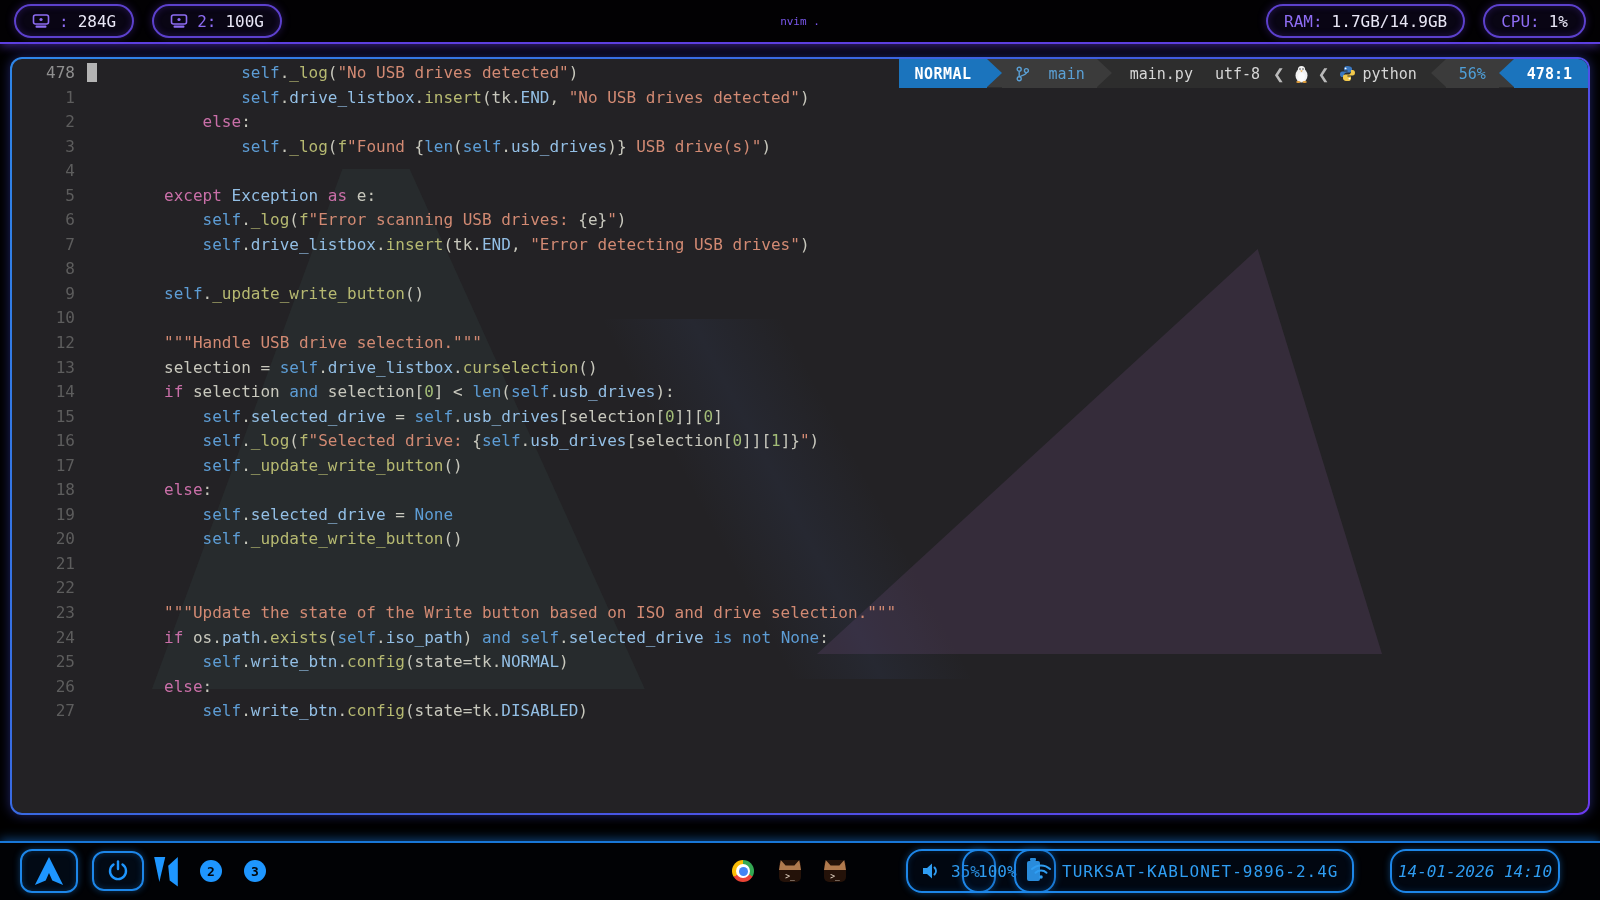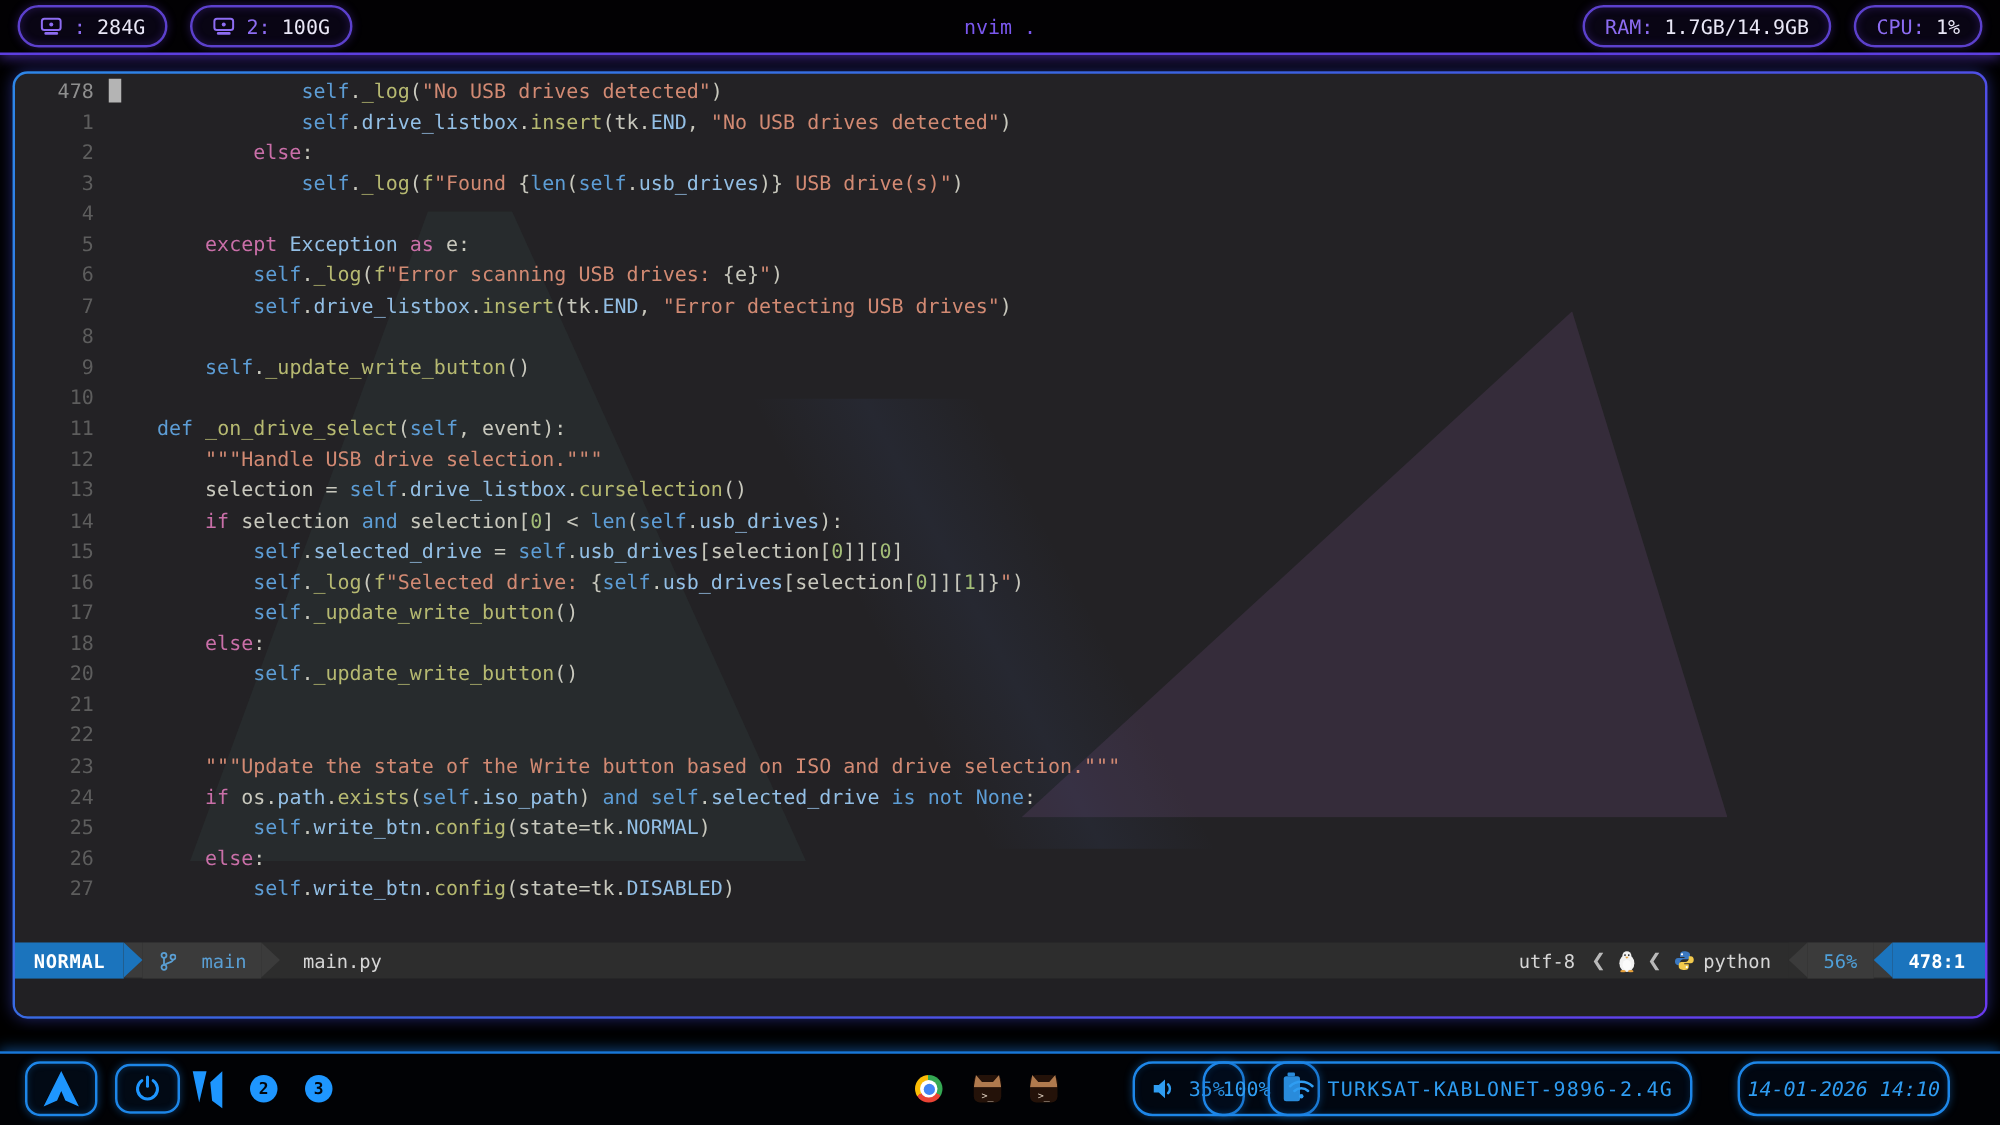--- a/index.html
+++ b/index.html
@@ -11,29 +11,29 @@
           background:#020103;border-bottom:2px solid #5d3fe0;
           box-shadow:0 2px 10px rgba(110,70,240,.55);
           display:flex;align-items:center;padding:0 14px;}
   .tb-left,.tb-right{display:flex;gap:18px;align-items:center;}
   .tb-right{margin-left:auto;}
   .pill{height:30px;display:flex;align-items:center;gap:9px;padding:0 16px;
         border:2px solid #5c40cc;border-radius:17px;background:rgba(28,16,58,.30);
         box-shadow:0 0 8px rgba(100,60,220,.35), inset 0 0 7px rgba(100,60,220,.28);
         color:#8d6cf2;font-size:16px;white-space:nowrap;}
   .pill .val{color:#e9e7f6;}
-  .tb-title{position:absolute;left:50%;transform:translateX(-50%);color:#7a57ee;font-size:16px;}
+  .tb-title{position:absolute;left:50%;transform:translateX(-50%);color:#7a57ee;font-size:11px;}
 
   
   .window{position:absolute;left:10px;top:57px;width:1580px;height:758px;border-radius:12px;
           padding:2px;box-sizing:border-box;
           background:linear-gradient(135deg,#2e86e8 0%,#3d5fe0 45%,#6a3af0 100%);
           box-shadow:0 0 12px rgba(70,80,230,.45);}
   .win-inner{position:relative;width:100%;height:100%;border-radius:10px;background:#232225;
-             display:flex;flex-direction:column;overflow:hidden;}
+             display:flex;flex-direction:row;overflow:hidden;}
   
   .wp{position:absolute;z-index:1;pointer-events:none;}
   .wp1{left:140px;top:110px;width:560px;height:520px;background:rgba(95,170,150,.07);
        clip-path:polygon(34% 0,46% 0,88% 100%,0 100%);}
   .wp2{left:805px;top:190px;width:565px;height:405px;background:rgba(150,100,170,.16);
        clip-path:polygon(78% 0,0 100%,100% 100%);}
   .wp3{left:300px;top:260px;width:950px;height:360px;
        background:linear-gradient(62deg,transparent 42%,rgba(80,120,210,.07) 50%,transparent 58%);}
 
   
@@ -143,28 +143,28 @@
           <div class="cl"><span class="ln">1</span><span class="lt"><span class="c-pl">                </span><span class="c-bl">self</span><span class="c-pl">.</span><span class="c-at">drive_listbox</span><span class="c-pl">.</span><span class="c-fn">insert</span><span class="c-pl">(</span><span class="c-pl">tk</span><span class="c-pl">.</span><span class="c-at">END</span><span class="c-pl">, </span><span class="c-st">"No USB drives detected"</span><span class="c-pl">)</span></span></div>
           <div class="cl"><span class="ln">2</span><span class="lt"><span class="c-pl">            </span><span class="c-kw">else</span><span class="c-pl">:</span></span></div>
           <div class="cl"><span class="ln">3</span><span class="lt"><span class="c-pl">                </span><span class="c-bl">self</span><span class="c-pl">.</span><span class="c-fn">_log</span><span class="c-pl">(</span><span class="c-fn">f</span><span class="c-st">"Found </span><span class="c-pl">{</span><span class="c-bl">len</span><span class="c-pl">(</span><span class="c-bl">self</span><span class="c-pl">.</span><span class="c-at">usb_drives</span><span class="c-pl">)</span><span class="c-pl">}</span><span class="c-st"> USB drive(s)"</span><span class="c-pl">)</span></span></div>
           <div class="cl"><span class="ln">4</span><span class="lt"></span></div>
           <div class="cl"><span class="ln">5</span><span class="lt"><span class="c-pl">        </span><span class="c-kw">except</span><span class="c-pl"> </span><span class="c-at">Exception</span><span class="c-pl"> </span><span class="c-kw">as</span><span class="c-pl"> </span><span class="c-pl">e</span><span class="c-pl">:</span></span></div>
           <div class="cl"><span class="ln">6</span><span class="lt"><span class="c-pl">            </span><span class="c-bl">self</span><span class="c-pl">.</span><span class="c-fn">_log</span><span class="c-pl">(</span><span class="c-fn">f</span><span class="c-st">"Error scanning USB drives: </span><span class="c-pl">{</span><span class="c-pl">e</span><span class="c-pl">}</span><span class="c-st">"</span><span class="c-pl">)</span></span></div>
           <div class="cl"><span class="ln">7</span><span class="lt"><span class="c-pl">            </span><span class="c-bl">self</span><span class="c-pl">.</span><span class="c-at">drive_listbox</span><span class="c-pl">.</span><span class="c-fn">insert</span><span class="c-pl">(</span><span class="c-pl">tk</span><span class="c-pl">.</span><span class="c-at">END</span><span class="c-pl">, </span><span class="c-st">"Error detecting USB drives"</span><span class="c-pl">)</span></span></div>
           <div class="cl"><span class="ln">8</span><span class="lt"></span></div>
           <div class="cl"><span class="ln">9</span><span class="lt"><span class="c-pl">        </span><span class="c-bl">self</span><span class="c-pl">.</span><span class="c-fn">_update_write_button</span><span class="c-pl">()</span></span></div>
           <div class="cl"><span class="ln">10</span><span class="lt"></span></div>
-          <div class="cl"><span class="ln">11</span><span class="lt"><span class="c-pl">    </span><span class="c-bl">def</span><span class="c-pl"> </span><span class="c-fn">_on_drive_select</span><span class="c-pl">(</span><span class="c-bl">self</span><span class="c-pl">, </span><span class="c-pl">event</span><span class="c-pl">):</span></span></div>
           <div class="cl"><span class="ln">12</span><span class="lt"><span class="c-pl">        </span><span class="c-st">"""Handle USB drive selection."""</span></span></div>
           <div class="cl"><span class="ln">13</span><span class="lt"><span class="c-pl">        </span><span class="c-pl">selection</span><span class="c-pl"> = </span><span class="c-bl">self</span><span class="c-pl">.</span><span class="c-at">drive_listbox</span><span class="c-pl">.</span><span class="c-fn">curselection</span><span class="c-pl">()</span></span></div>
           <div class="cl"><span class="ln">14</span><span class="lt"><span class="c-pl">        </span><span class="c-kw">if</span><span class="c-pl"> </span><span class="c-pl">selection</span><span class="c-pl"> </span><span class="c-bl">and</span><span class="c-pl"> </span><span class="c-pl">selection</span><span class="c-pl">[</span><span class="c-nm">0</span><span class="c-pl">]</span><span class="c-pl"> &lt; </span><span class="c-bl">len</span><span class="c-pl">(</span><span class="c-bl">self</span><span class="c-pl">.</span><span class="c-at">usb_drives</span><span class="c-pl">):</span></span></div>
           <div class="cl"><span class="ln">15</span><span class="lt"><span class="c-pl">            </span><span class="c-bl">self</span><span class="c-pl">.</span><span class="c-at">selected_drive</span><span class="c-pl"> = </span><span class="c-bl">self</span><span class="c-pl">.</span><span class="c-at">usb_drives</span><span class="c-pl">[</span><span class="c-pl">selection</span><span class="c-pl">[</span><span class="c-nm">0</span><span class="c-pl">]][</span><span class="c-nm">0</span><span class="c-pl">]</span></span></div>
           <div class="cl"><span class="ln">16</span><span class="lt"><span class="c-pl">            </span><span class="c-bl">self</span><span class="c-pl">.</span><span class="c-fn">_log</span><span class="c-pl">(</span><span class="c-fn">f</span><span class="c-st">"Selected drive: </span><span class="c-pl">{</span><span class="c-bl">self</span><span class="c-pl">.</span><span class="c-at">usb_drives</span><span class="c-pl">[</span><span class="c-pl">selection</span><span class="c-pl">[</span><span class="c-nm">0</span><span class="c-pl">]][</span><span class="c-nm">1</span><span class="c-pl">]}</span><span class="c-st">"</span><span class="c-pl">)</span></span></div>
           <div class="cl"><span class="ln">17</span><span class="lt"><span class="c-pl">            </span><span class="c-bl">self</span><span class="c-pl">.</span><span class="c-fn">_update_write_button</span><span class="c-pl">()</span></span></div>
           <div class="cl"><span class="ln">18</span><span class="lt"><span class="c-pl">        </span><span class="c-kw">else</span><span class="c-pl">:</span></span></div>
+          <div class="cl"><span class="ln">19</span><span class="lt"><span class="c-pl">            </span><span class="c-bl">self</span><span class="c-pl">.</span><span class="c-at">selected_drive</span><span class="c-pl"> = </span><span class="c-bl">None</span></span></div>
           <div class="cl"><span class="ln">20</span><span class="lt"><span class="c-pl">            </span><span class="c-bl">self</span><span class="c-pl">.</span><span class="c-fn">_update_write_button</span><span class="c-pl">()</span></span></div>
           <div class="cl"><span class="ln">21</span><span class="lt"></span></div>
           <div class="cl"><span class="ln">22</span></div>
           <div class="cl"><span class="ln">23</span><span class="lt"><span class="c-pl">        </span><span class="c-st">"""Update the state of the Write button based on ISO and drive selection."""</span></span></div>
           <div class="cl"><span class="ln">24</span><span class="lt"><span class="c-pl">        </span><span class="c-kw">if</span><span class="c-pl"> </span><span class="c-pl">os</span><span class="c-pl">.</span><span class="c-at">path</span><span class="c-pl">.</span><span class="c-fn">exists</span><span class="c-pl">(</span><span class="c-bl">self</span><span class="c-pl">.</span><span class="c-at">iso_path</span><span class="c-pl">) </span><span class="c-bl">and</span><span class="c-pl"> </span><span class="c-bl">self</span><span class="c-pl">.</span><span class="c-at">selected_drive</span><span class="c-pl"> </span><span class="c-bl">is</span><span class="c-pl"> </span><span class="c-bl">not</span><span class="c-pl"> </span><span class="c-bl">None</span><span class="c-pl">:</span></span></div>
           <div class="cl"><span class="ln">25</span><span class="lt"><span class="c-pl">            </span><span class="c-bl">self</span><span class="c-pl">.</span><span class="c-at">write_btn</span><span class="c-pl">.</span><span class="c-fn">config</span><span class="c-pl">(</span><span class="c-pl">state</span><span class="c-pl">=</span><span class="c-pl">tk</span><span class="c-pl">.</span><span class="c-at">NORMAL</span><span class="c-pl">)</span></span></div>
           <div class="cl"><span class="ln">26</span><span class="lt"><span class="c-pl">        </span><span class="c-kw">else</span><span class="c-pl">:</span></span></div>
           <div class="cl"><span class="ln">27</span><span class="lt"><span class="c-pl">            </span><span class="c-bl">self</span><span class="c-pl">.</span><span class="c-at">write_btn</span><span class="c-pl">.</span><span class="c-fn">config</span><span class="c-pl">(</span><span class="c-pl">state</span><span class="c-pl">=</span><span class="c-pl">tk</span><span class="c-pl">.</span><span class="c-at">DISABLED</span><span class="c-pl">)</span></span></div>
         </div>
 

